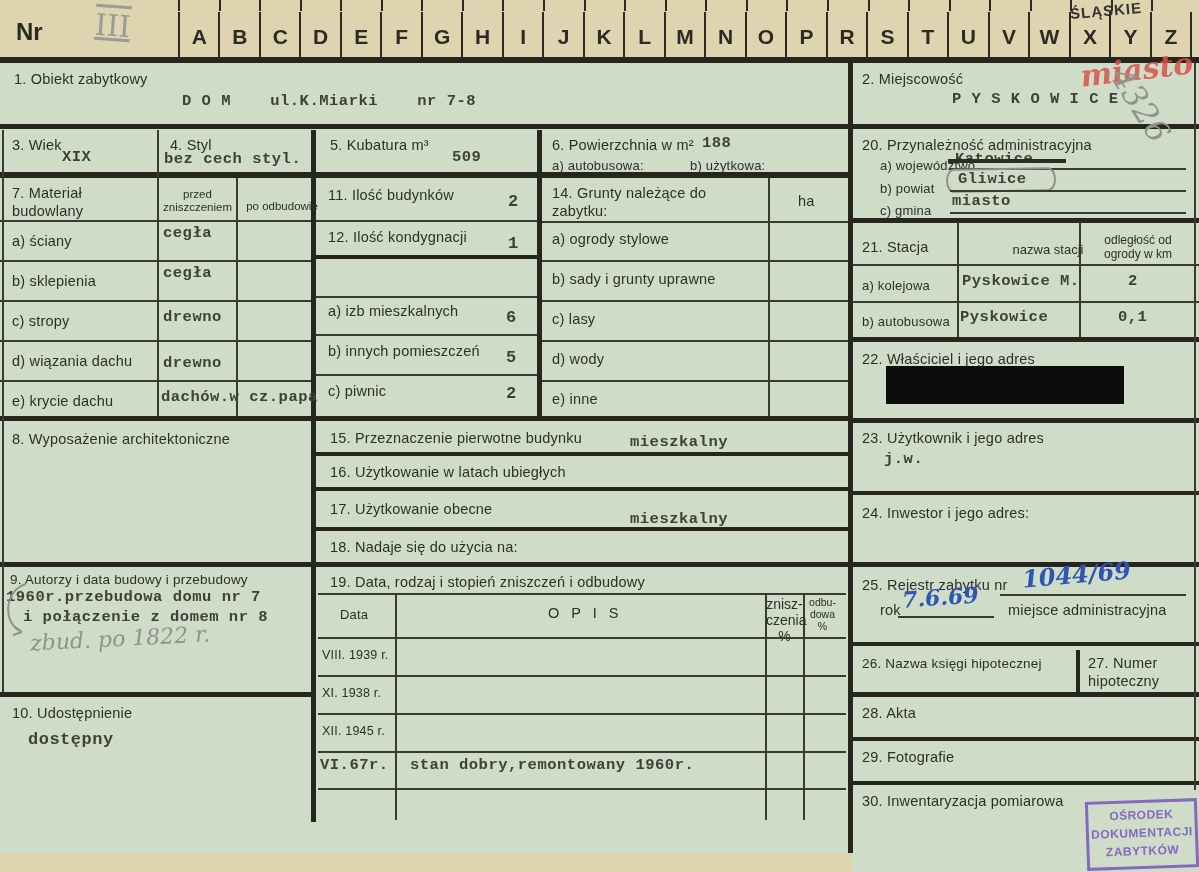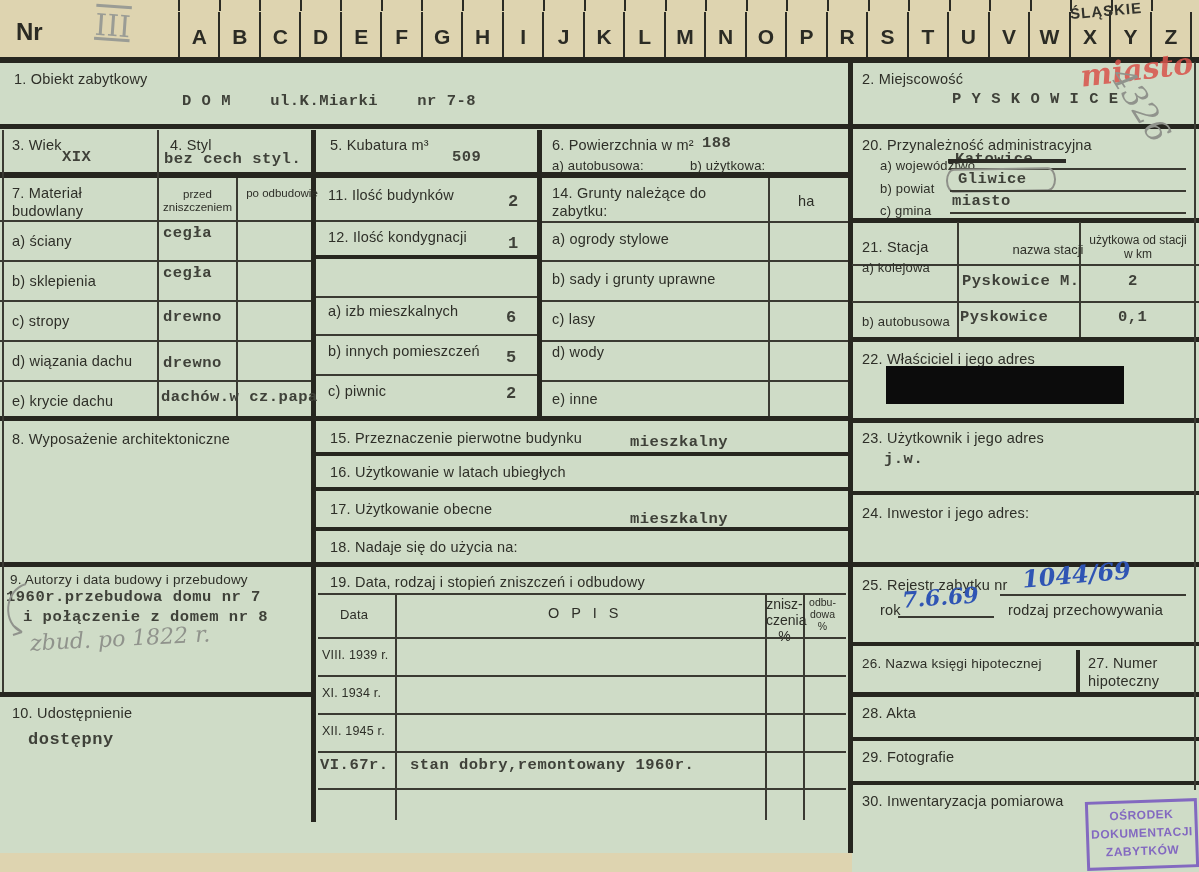--- a/index.html
+++ b/index.html
@@ -162,21 +162,21 @@
   <div class="l" style="left:880px;top:181px;font-size:13px">b) powiat</div>
   <div class="pbox" style="left:946px;top:168px;width:106px;height:20px"></div>
   <div class="t" style="left:958px;top:170px">Gliwice</div>
   <div class="tl" style="left:950px;top:190px;width:236px"></div>
   <div class="l" style="left:880px;top:203px;font-size:13px">c) gmina</div>
   <div class="t" style="left:952px;top:192px">miasto</div>
   <div class="tl" style="left:950px;top:212px;width:236px"></div>
 
   <div class="l lw" style="left:12px;top:184px;width:130px">7. Materiał budowlany</div>
   <div class="ls" style="left:160px;top:188px;width:75px">przed zniszczeniem</div>
-  <div class="ls" style="left:238px;top:187px;width:88px">po odbudowie</div>
+  <div class="ls" style="left:238px;top:200px;width:88px">po odbudowie</div>
   <div class="l" style="left:12px;top:232px">a) ściany</div>
   <div class="t" style="left:163px;top:224px">cegła</div>
   <div class="l" style="left:12px;top:272px">b) sklepienia</div>
   <div class="t" style="left:163px;top:264px">cegła</div>
   <div class="l" style="left:12px;top:312px">c) stropy</div>
   <div class="t" style="left:163px;top:308px">drewno</div>
   <div class="l" style="left:12px;top:352px">d) wiązania dachu</div>
   <div class="t" style="left:163px;top:354px">drewno</div>
   <div class="l" style="left:12px;top:392px">e) krycie dachu</div>
   <div class="t" style="left:161px;top:388px">dachów.w cz.papa</div>
@@ -190,27 +190,27 @@
   <div class="l" style="left:328px;top:342px">b) innych pomieszczeń</div>
   <div class="t num" style="left:506px;top:348px">5</div>
   <div class="l" style="left:328px;top:382px">c) piwnic</div>
   <div class="t num" style="left:506px;top:384px">2</div>
 
   <div class="l lw" style="left:552px;top:184px;width:190px">14. Grunty należące do zabytku:</div>
   <div class="l" style="left:798px;top:192px">ha</div>
   <div class="l" style="left:552px;top:230px">a) ogrody stylowe</div>
   <div class="l" style="left:552px;top:270px">b) sady i grunty uprawne</div>
   <div class="l" style="left:552px;top:310px">c) lasy</div>
-  <div class="l" style="left:552px;top:343px">d) wody</div>
+  <div class="l" style="left:552px;top:350px">d) wody</div>
   <div class="l" style="left:552px;top:390px">e) inne</div>
 
   <div class="l" style="left:862px;top:238px">21. Stacja</div>
   <div class="ls" style="left:991px;top:243px;width:114px;font-size:13px">nazwa stacji</div>
-  <div class="ls" style="left:1086px;top:234px;width:104px;font-size:12px">użytkowa od stacji w km</div>
-  <div class="l" style="left:862px;top:260px;font-size:13px">a) kolejowa</div>
+  <div class="ls" style="left:1086px;top:234px;width:104px;font-size:12px">odległość od ogrody w km</div>
+  <div class="l" style="left:862px;top:278px;font-size:13px">a) kolejowa</div>
   <div class="t" style="left:962px;top:272px">Pyskowice M.</div>
   <div class="t" style="left:1128px;top:272px">2</div>
   <div class="l" style="left:862px;top:314px;font-size:13px">b) autobusowa</div>
   <div class="t" style="left:960px;top:308px">Pyskowice</div>
   <div class="t" style="left:1118px;top:308px">0,1</div>
 
   <div class="l" style="left:862px;top:350px">22. Właściciel i jego adres</div>
   <div class="redact" style="left:886px;top:366px;width:238px;height:38px"></div>
 
   <div class="l" style="left:12px;top:430px">8. Wyposażenie architektoniczne</div>
@@ -246,35 +246,35 @@
   <div class="l" style="left:548px;top:604px;letter-spacing:4px">O P I S</div>
   <div class="ls pre" style="left:766px;top:596px;width:37px;font-size:14px">znisz-
 czenia
 %</div>
   <div class="ls pre" style="left:804px;top:596px;width:37px;font-size:10.5px">odbu-
 dowa
 %</div>
   <div class="tl" style="left:318px;top:637px;width:528px"></div>
   <div class="l" style="left:322px;top:648px;font-size:12.5px">VIII. 1939 r.</div>
   <div class="tl" style="left:318px;top:675px;width:528px"></div>
-  <div class="l" style="left:322px;top:686px;font-size:12.5px">XI. 1934 r.</div>
+  <div class="l" style="left:322px;top:686px;font-size:12.5px">XI. 1938 r.</div>
   <div class="tl" style="left:318px;top:713px;width:528px"></div>
   <div class="l" style="left:322px;top:724px;font-size:12.5px">XII. 1945 r.</div>
   <div class="tl" style="left:318px;top:751px;width:528px"></div>
   <div class="t" style="left:320px;top:756px">VI.67r.</div>
   <div class="t" style="left:410px;top:756px">stan dobry,remontowany 1960r.</div>
   <div class="tl" style="left:318px;top:788px;width:528px"></div>
 
   <div class="l" style="left:862px;top:576px">25. Rejestr zabytku nr</div>
   <div class="hand blueink" style="left:1022px;top:560px;font-size:24px;transform:rotate(-5deg)">1044/69</div>
   <div class="tl" style="left:1000px;top:594px;width:186px"></div>
   <div class="l" style="left:880px;top:601px">rok</div>
   <div class="hand blueink" style="left:902px;top:584px;font-size:22px;transform:rotate(-4deg)">7.6.69</div>
   <div class="tl" style="left:898px;top:616px;width:96px"></div>
-  <div class="l" style="left:1008px;top:601px">rodzaj przechowywania</div>
+  <div class="l" style="left:1008px;top:601px">miejsce administracyjna</div>
 
   <div class="l" style="left:862px;top:656px;font-size:13.5px">26. Nazwa księgi hipotecznej</div>
   <div class="l lw" style="left:1088px;top:654px;width:100px">27. Numer hipoteczny</div>
   <div class="l" style="left:862px;top:704px">28. Akta</div>
   <div class="l" style="left:862px;top:748px">29. Fotografie</div>
   <div class="l" style="left:862px;top:792px">30. Inwentaryzacja pomiarowa</div>
 
   <div class="stamp">
     <div>OŚRODEK</div>
     <div>DOKUMENTACJI</div>

